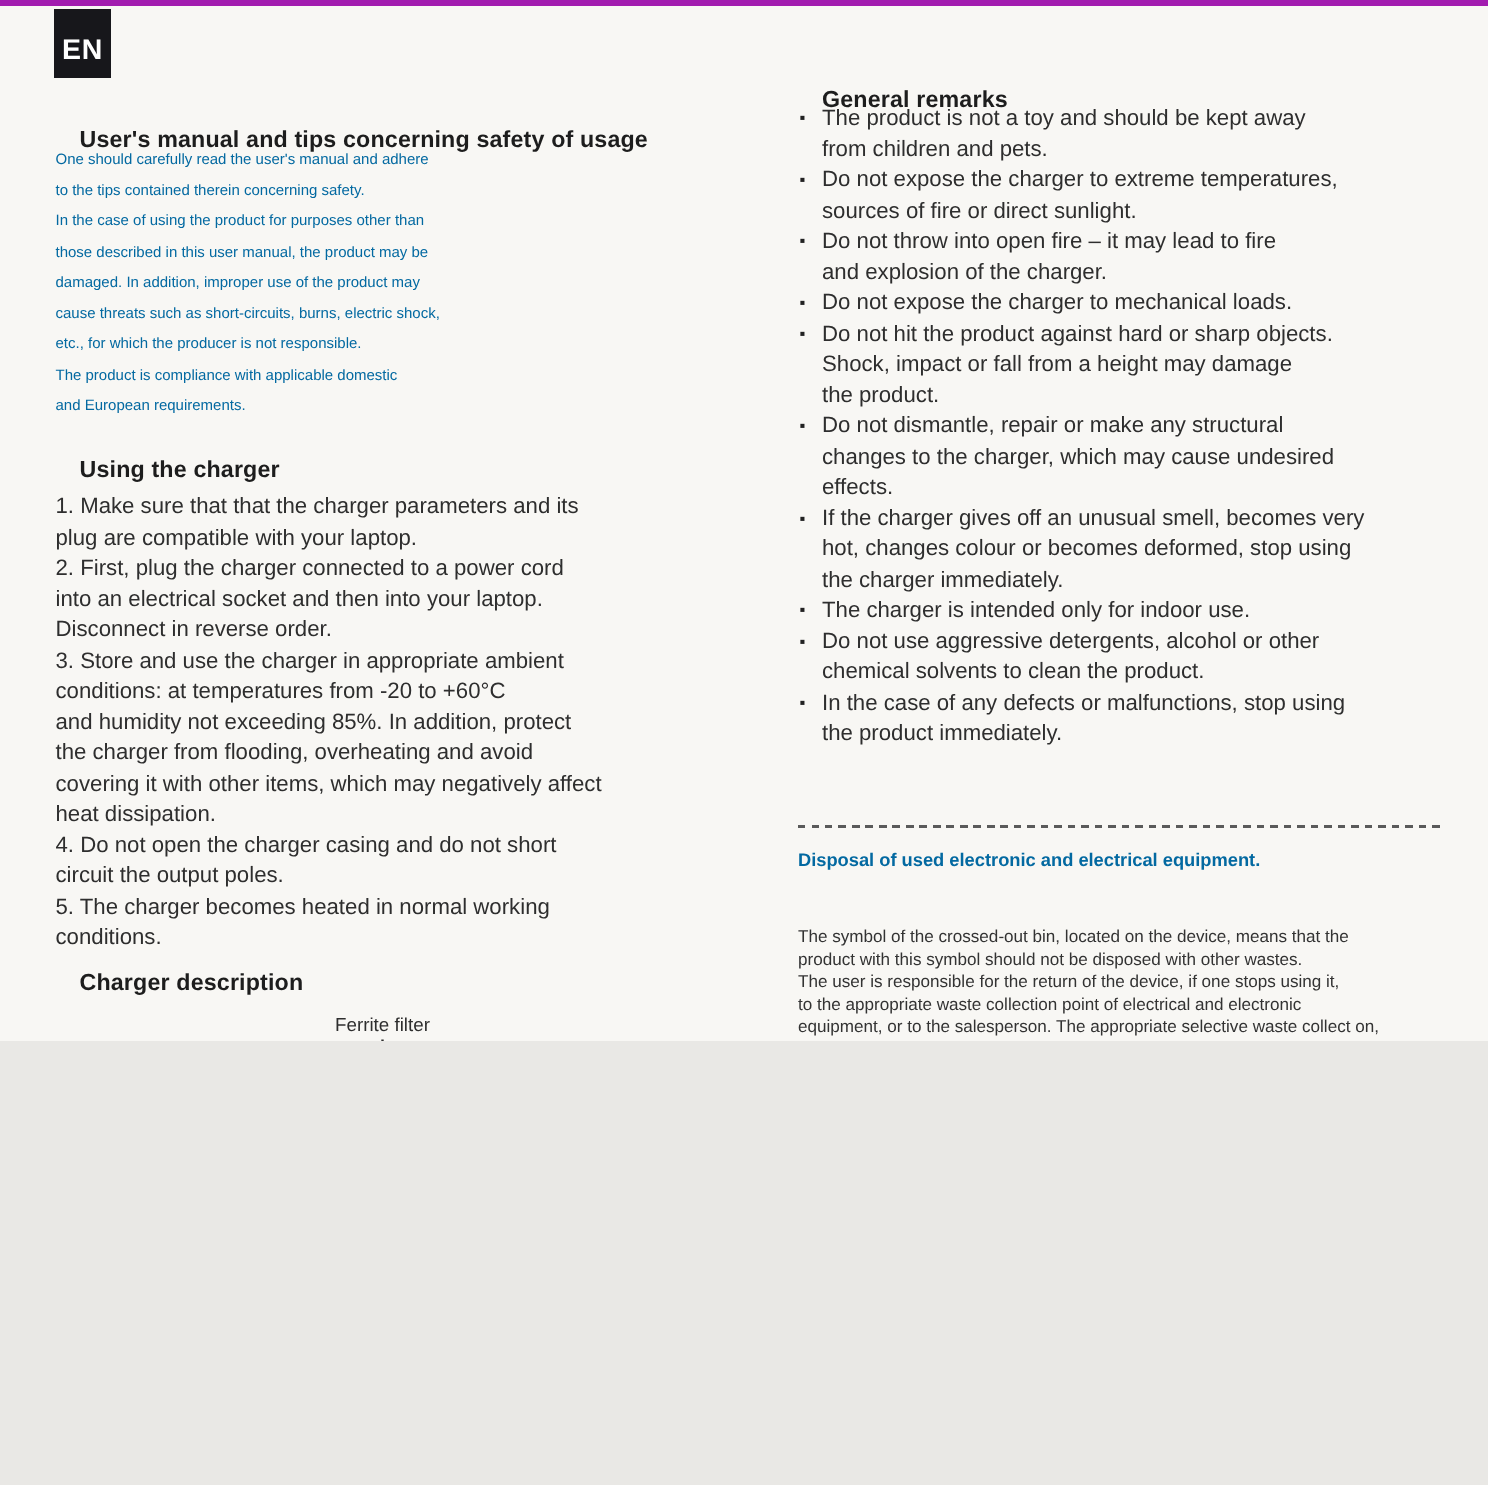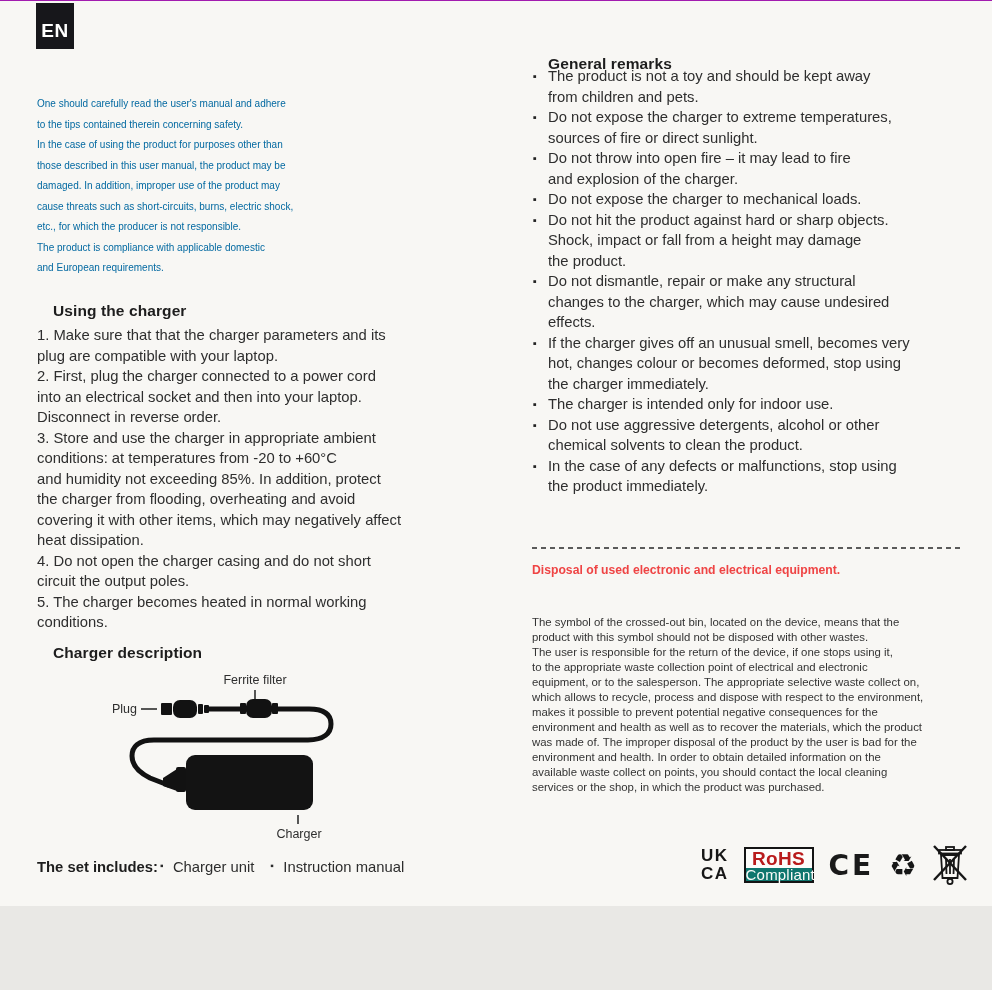--- a/index.html
+++ b/index.html
@@ -2,23 +2,23 @@
 <html><head>
 <meta charset="utf-8">
 <style>
   html,body{margin:0;padding:0;}
   body{
     width:992px;height:990px;
     font-family:"Liberation Sans", sans-serif;
     background:#e9e8e5;
   }
   .page{
-    position:relative;width:992px;height:906px;
+    position:relative;width:992px;height:694px;
     background:#f8f7f4;
-    border-top:1px solid #a21caf;
+    border-top:4px solid #a21caf;
     box-sizing:border-box;
     overflow:hidden;
     color:#2d2d2d;
     text-decoration:underline;
   }
   .lang-badge{
     position:absolute;left:36px;top:2px;width:38px;height:46px;
     background:#17171b;color:#fff;
     display:flex;align-items:flex-end;justify-content:center;
     font-weight:bold;font-size:19px;letter-spacing:.5px;
@@ -40,21 +40,21 @@
   }
   .bullet-list li::before{
     content:"▪";position:absolute;left:1px;top:0;
     font-size:11px;line-height:20.5px;color:#222;
   }
   .steps div{font-size:14.8px;line-height:20.5px;white-space:pre-line;color:#2e2e2e;}
   .dashed-rule{
     height:2px;width:432px;
     background:repeating-linear-gradient(90deg,#5a5a5a 0 5px,transparent 5px 9px);
   }
-  .disposal-h{margin:0;font-size:12.2px;font-weight:700;color:#ef4444;}
+  .disposal-h{margin:0;font-size:12.2px;font-weight:700;color:#0369a1;}
   .disposal-t{font-size:11.4px;line-height:15px;white-space:pre-line;color:#333;margin-top:32px;}
   .set-line{display:flex;align-items:center;font-size:14.8px;gap:0;}
   .set-label{font-weight:700;color:#1d1d1d;margin-right:2px;}
   .set-items{display:flex;gap:16px;}
   .set-items span{position:relative;padding-left:13px;}
   .set-items span::before{content:"▪";position:absolute;left:0;top:1px;font-size:10px;}
   
   .certs{left:701px;top:843px;display:flex;align-items:center;gap:15px;}
   .ukca{font-weight:800;font-size:17px;line-height:18.5px;letter-spacing:1.5px;color:#161616;}
   .rohs{border:2.5px solid #141414;width:66px;text-align:center;background:#fdfdfb;}
@@ -71,20 +71,21 @@
 </style>
 </head>
 <body>
 
 <div class="page">
 
   <div class="lang-badge">
     <span>EN</span>
   </div>
 
+  <h2 class="sec abs left-col" style="top:65px">User's manual and tips concerning safety of usage</h2>
 
   <div class="body-text abs left-col" style="top:93px">One should carefully read the user's manual and adhere
 to the tips contained therein concerning safety.
 In the case of using the product for purposes other than
 those described in this user manual, the product may be
 damaged. In addition, improper use of the product may
 cause threats such as short-circuits, burns, electric shock,
 etc., for which the producer is not responsible.
 The product is compliance with applicable domestic
 and European requirements.</div>

